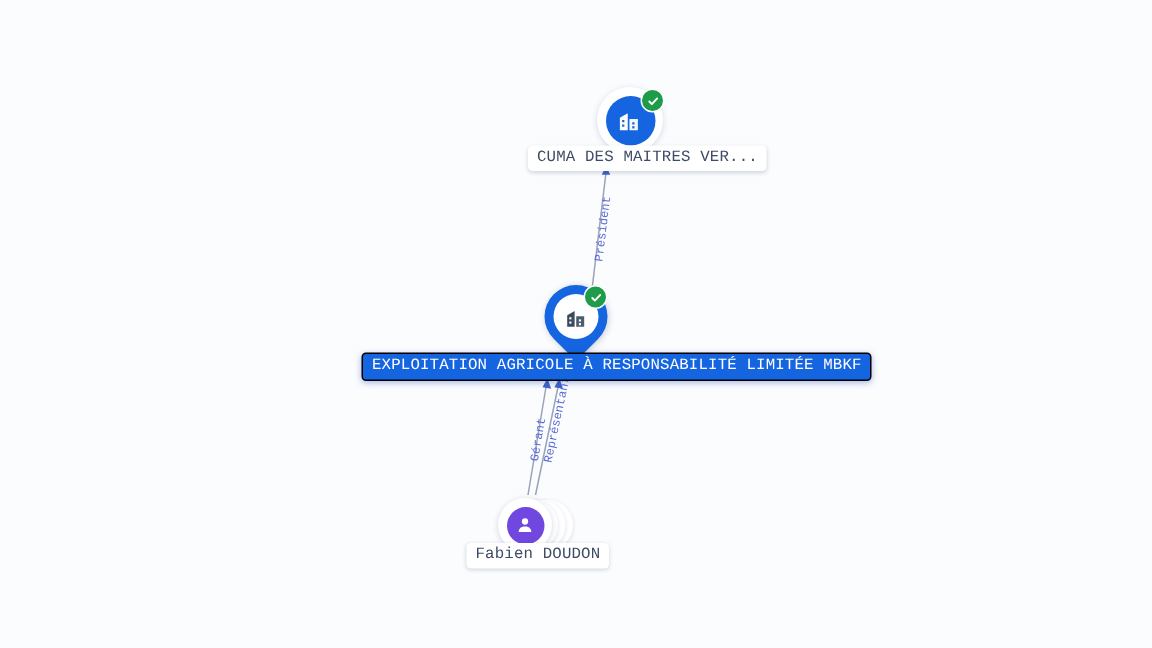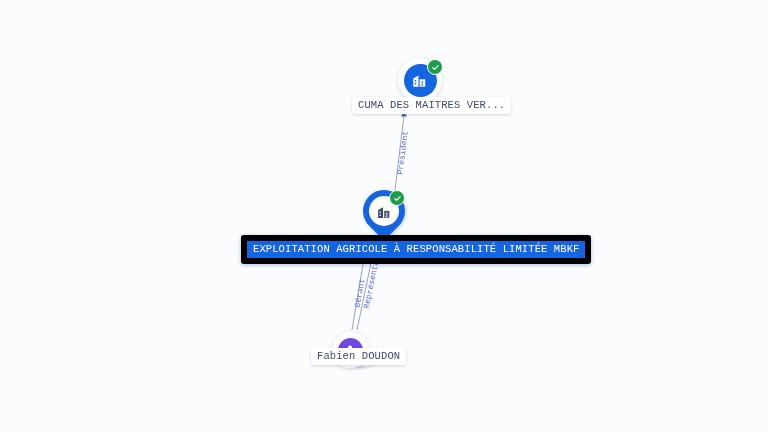--- a/index.html
+++ b/index.html
@@ -133,21 +133,21 @@
     padding: 2px 6px 3px 6px;
     font-size: 10.5px;
     line-height: 12px;
     white-space: nowrap;
     box-shadow: 0 1px 3px rgba(40,60,110,0.20);
     letter-spacing: 0.1px;
   }
   .node-label.selected {
     background: #1565e0;
     color: #ffffff;
-    border: 6px solid #000000;
+    border: 1px solid #000000;
     box-shadow: 0 1px 4px rgba(20,70,170,0.35);
   }
   .node-label.person-label {
     font-size: 10.5px;
     color: #3e4a66;
   }
 
   
   .edge-label {
     position: absolute;
@@ -237,16 +237,16 @@
       <div class="stack-card stack-1"></div>
       <div class="stack-front">
         <div class="avatar-disc">
           <svg width="14" height="14" viewBox="0 0 24 24">
             <circle cx="12" cy="8" r="3.6" fill="#ffffff"></circle>
             <path d="M4.8 20 C4.8 15.6 8 13.6 12 13.6 C16 13.6 19.2 15.6 19.2 20 Z" fill="#ffffff"></path>
           </svg>
         </div>
       </div>
     </div>
-    <div class="node-label person-label" style="left:311px; top:348px;">Fabien DOUDON</div>
+    <div class="node-label person-label" style="left:311px; top:362px;">Fabien DOUDON</div>
   </div>
 
 </div>
 
 </body></html>

